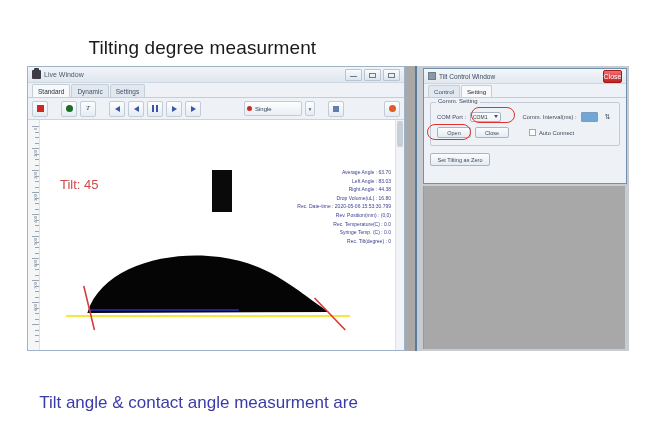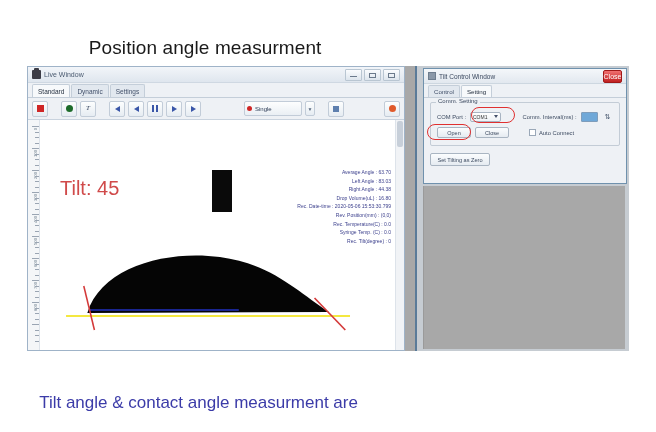--- a/index.html
+++ b/index.html
@@ -230,21 +230,21 @@
 
   .image-area {
     flex: 1;
     position: relative;
     background: #ffffff;
     overflow: hidden;
   }
   .tilt-readout {
     position: absolute;
     left: 20px; top: 57px;
-    font-size: 20px;
+    font-size: 13px;
     color: #d04a4a;
     white-space: nowrap;
   }
   .needle {
     position: absolute;
     left: 172px;
     top: 50px;
     width: 20px;
     height: 42px;
     background: #0a0a0a;
@@ -461,21 +461,21 @@
     right: 4px;
     bottom: 2px;
     background: #a8a8a8;
     border-left: 1px solid #9a9a9a;
   }
 </style>
 </head>
 <body>
 
 <div class="slide-title">
-  <span>Position angle measurment</span>
+  <span>Tilting degree measurment</span>
   <span class="line2">( Dynamic contact angle)</span>
 </div>
 
 <div class="shot">
 
   <div class="live-window">
 
     <div class="lw-titlebar">
       <span class="lw-app-icon"></span>
       <span class="lw-title-text">Live Window</span>

